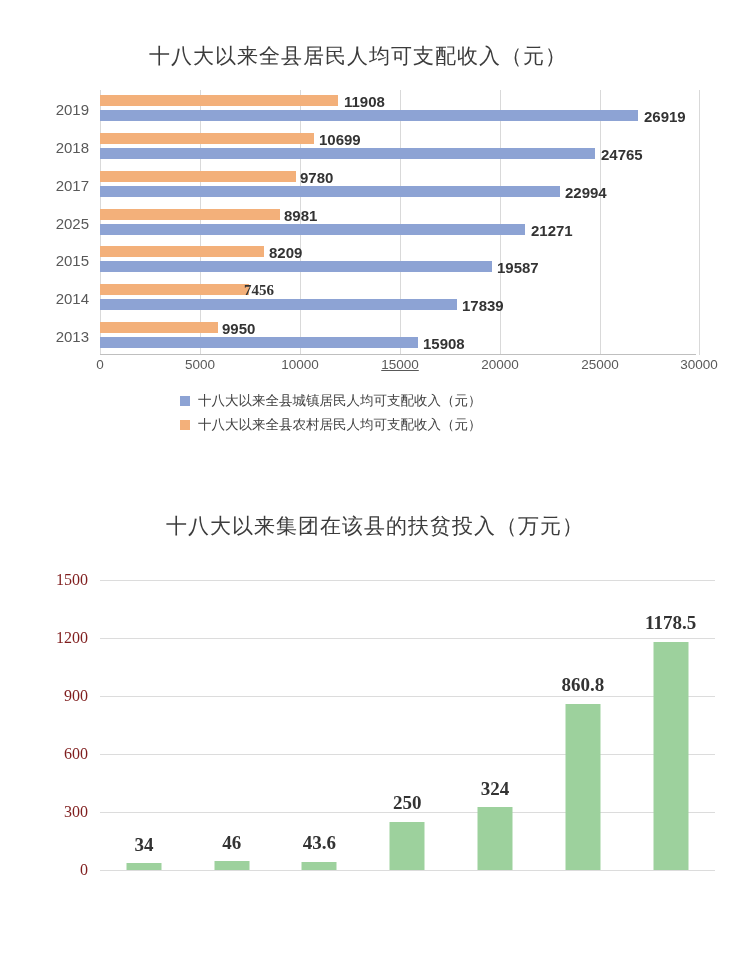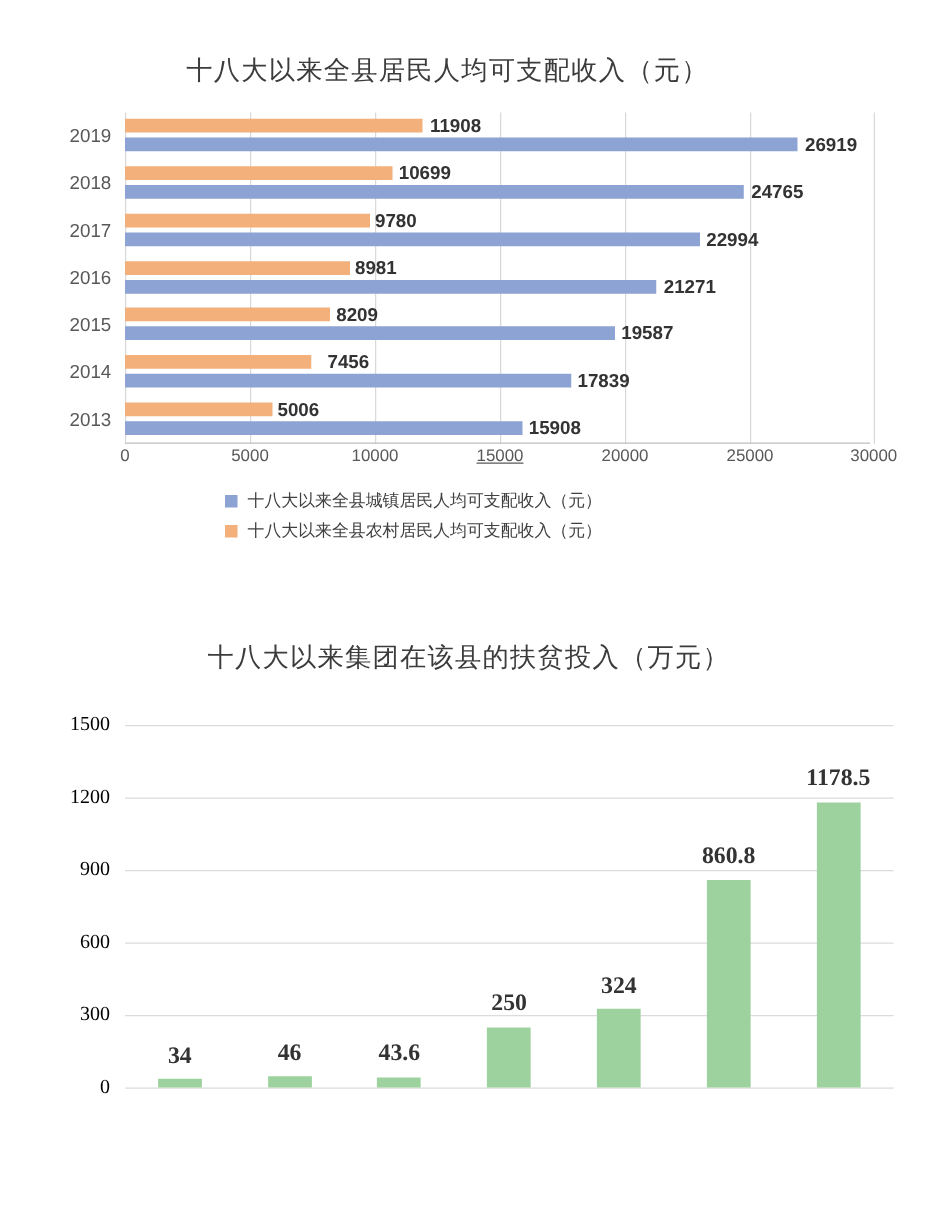--- a/index.html
+++ b/index.html
@@ -167,21 +167,21 @@
     left: 0;
     right: 0;
     height: 1px;
     background: #dcdcdc;
   }
   .v-ylabel {
     position: absolute;
     right: 100%;
     margin-right: 12px;
     font-size: 16px;
-    color: #000000;
+    color: #7f1d1d;
     transform: translateY(-50%);
     white-space: nowrap;
   }
   .v-col {
     position: absolute;
     bottom: 0;
     width: 87.8px;
     height: 100%;
   }
   .v-bar {
@@ -237,47 +237,47 @@
 
     <div class="h-group" style="top:75.7px;">
       <div class="h-ylabel">2017</div>
       <div class="h-bar rural" style="left:0; width:195.6px;"></div>
       <div class="h-val rural" style="left:200px;">9780</div>
       <div class="h-bar urban" style="left:0; width:459.9px;"></div>
       <div class="h-val urban" style="left:465px;">22994</div>
     </div>
 
     <div class="h-group" style="top:113.6px;">
-      <div class="h-ylabel">2016</div>
+      <div class="h-ylabel">2025</div>
       <div class="h-bar rural" style="left:0; width:179.6px;"></div>
       <div class="h-val rural" style="left:184px;">8981</div>
       <div class="h-bar urban" style="left:0; width:425.4px;"></div>
       <div class="h-val urban" style="left:431px;">21271</div>
     </div>
 
     <div class="h-group" style="top:151.4px;">
       <div class="h-ylabel">2015</div>
       <div class="h-bar rural" style="left:0; width:164.2px;"></div>
       <div class="h-val rural" style="left:169px;">8209</div>
       <div class="h-bar urban" style="left:0; width:391.7px;"></div>
       <div class="h-val urban" style="left:397px;">19587</div>
     </div>
 
     <div class="h-group" style="top:189.3px;">
       <div class="h-ylabel">2014</div>
       <div class="h-bar rural" style="left:0; width:149.1px;"></div>
-      <div class="h-val rural" style="left:162px;">7456</div>
+      <div class="h-val rural" style="left:144px;font-family:Liberation Serif, serif;">7456</div>
       <div class="h-bar urban" style="left:0; width:356.8px;"></div>
       <div class="h-val urban" style="left:362px;">17839</div>
     </div>
 
     <div class="h-group" style="top:227.1px;">
       <div class="h-ylabel">2013</div>
       <div class="h-bar rural" style="left:0; width:117.8px;"></div>
-      <div class="h-val rural" style="left:122px;">5006</div>
+      <div class="h-val rural" style="left:122px;">9950</div>
       <div class="h-bar urban" style="left:0; width:318.2px;"></div>
       <div class="h-val urban" style="left:323px;">15908</div>
     </div>
   </div>
 
   <div class="h-xticks">
     <div class="h-xtick" style="left:0px;">0</div>
     <div class="h-xtick" style="left:100px;">5000</div>
     <div class="h-xtick" style="left:200px;">10000</div>
     <div class="h-xtick" style="left:300px;text-decoration:underline;">15000</div>

